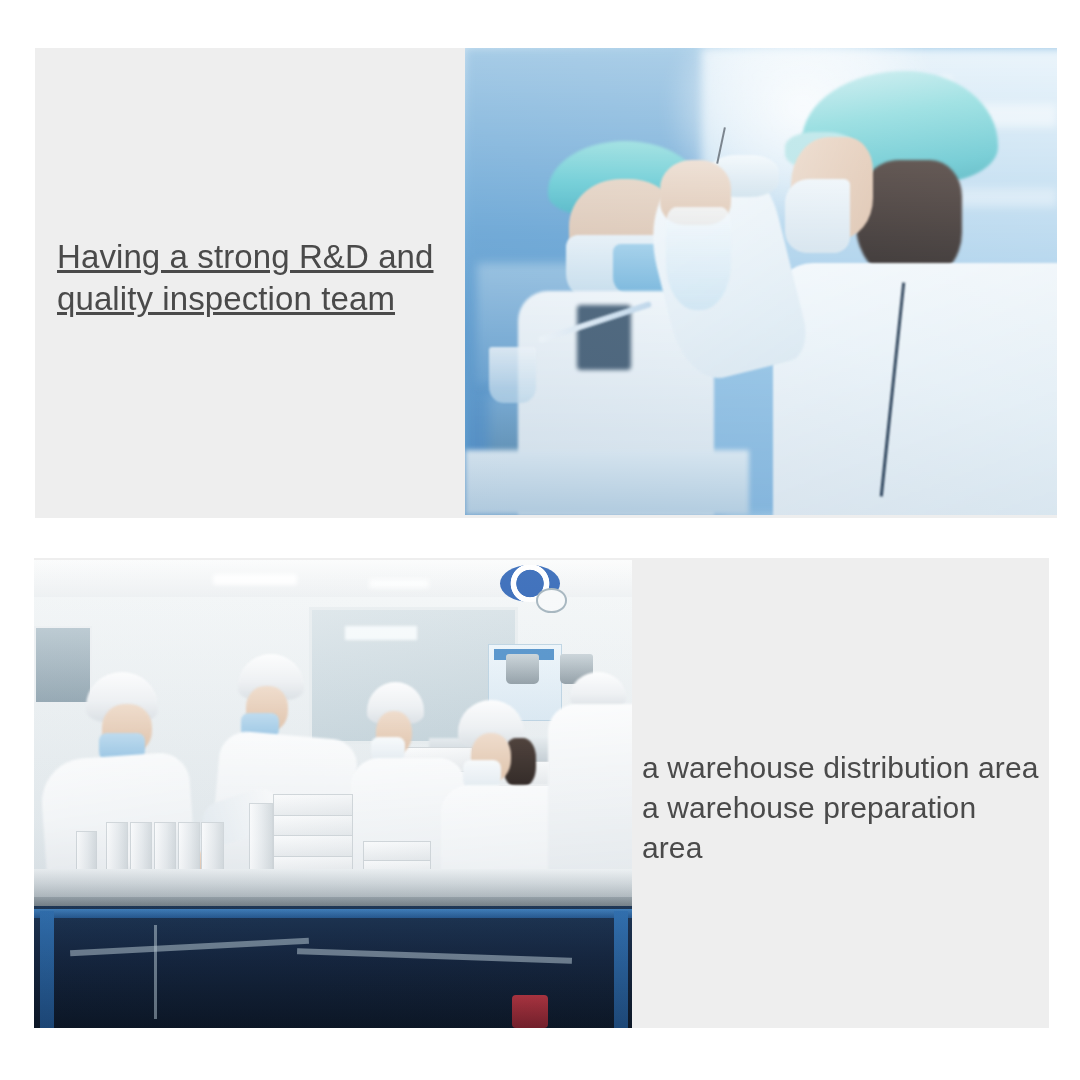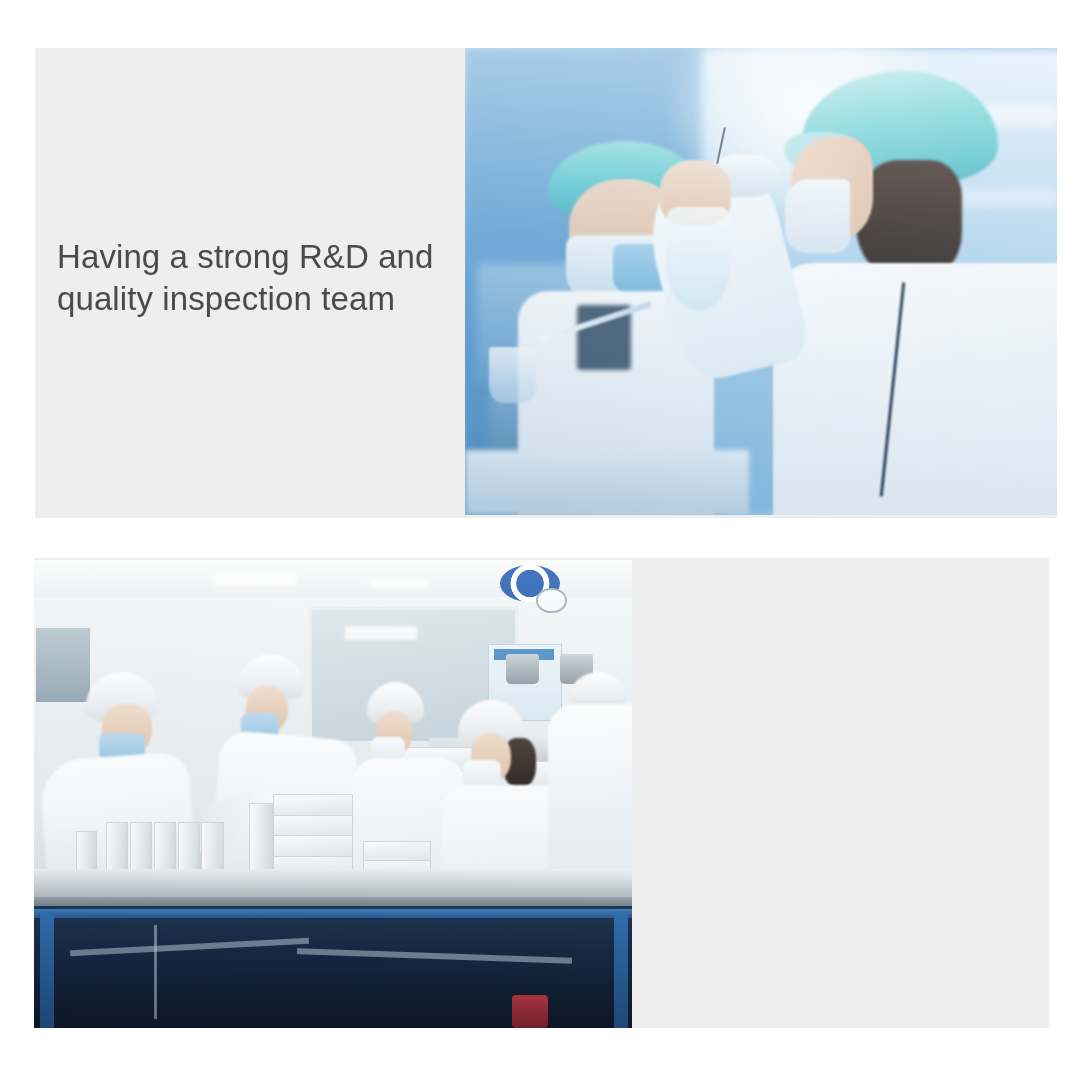--- a/index.html
+++ b/index.html
@@ -10,21 +10,21 @@
   }
 
   
   #section-top{
     position:absolute;left:35px;top:48px;width:1022px;height:470px;
     background:#eeeeee;
   }
   #caption-top{
     position:absolute;left:22px;top:188px;width:400px;
     color:#4a4a4a;font-size:33px;line-height:1.28;font-weight:300;
-    letter-spacing:.1px;white-space:pre-line;
+    letter-spacing:.1px;white-space:pre-line;text-decoration:underline;
   }
 
   
   #photo-lab{
     position:absolute;left:430px;top:0px;width:592px;height:467px;
     overflow:hidden;
     background:linear-gradient(160deg,#cfe4f2 0%,#8fc2e4 18%,#5e9fd4 42%,#6fb0dd 62%,#bcdcf0 88%,#dceaf5 100%);
   }
   
   #photo-lab .wall-a{position:absolute;left:0;top:0;width:44%;height:100%;
@@ -343,13 +343,15 @@
     <div class="bluebar"></div>
     <div class="blueframe" style="left:1%"></div>
     <div class="blueframe" style="left:97%"></div>
     <div class="rail" style="left:6%;top:82%;width:40%;height:1.2%;transform:rotate(-3deg);"></div>
     <div class="rail" style="left:44%;top:84%;width:46%;height:1.2%;transform:rotate(2deg);"></div>
     <div class="rail" style="left:20%;top:78%;width:3px;height:20%;"></div>
     <div class="redshoe"></div>
     <div class="tone"></div>
   </div>
 
+  <div id="caption-bottom">a warehouse distribution area
+a warehouse preparation area</div>
 </div>
 
 </body></html>

